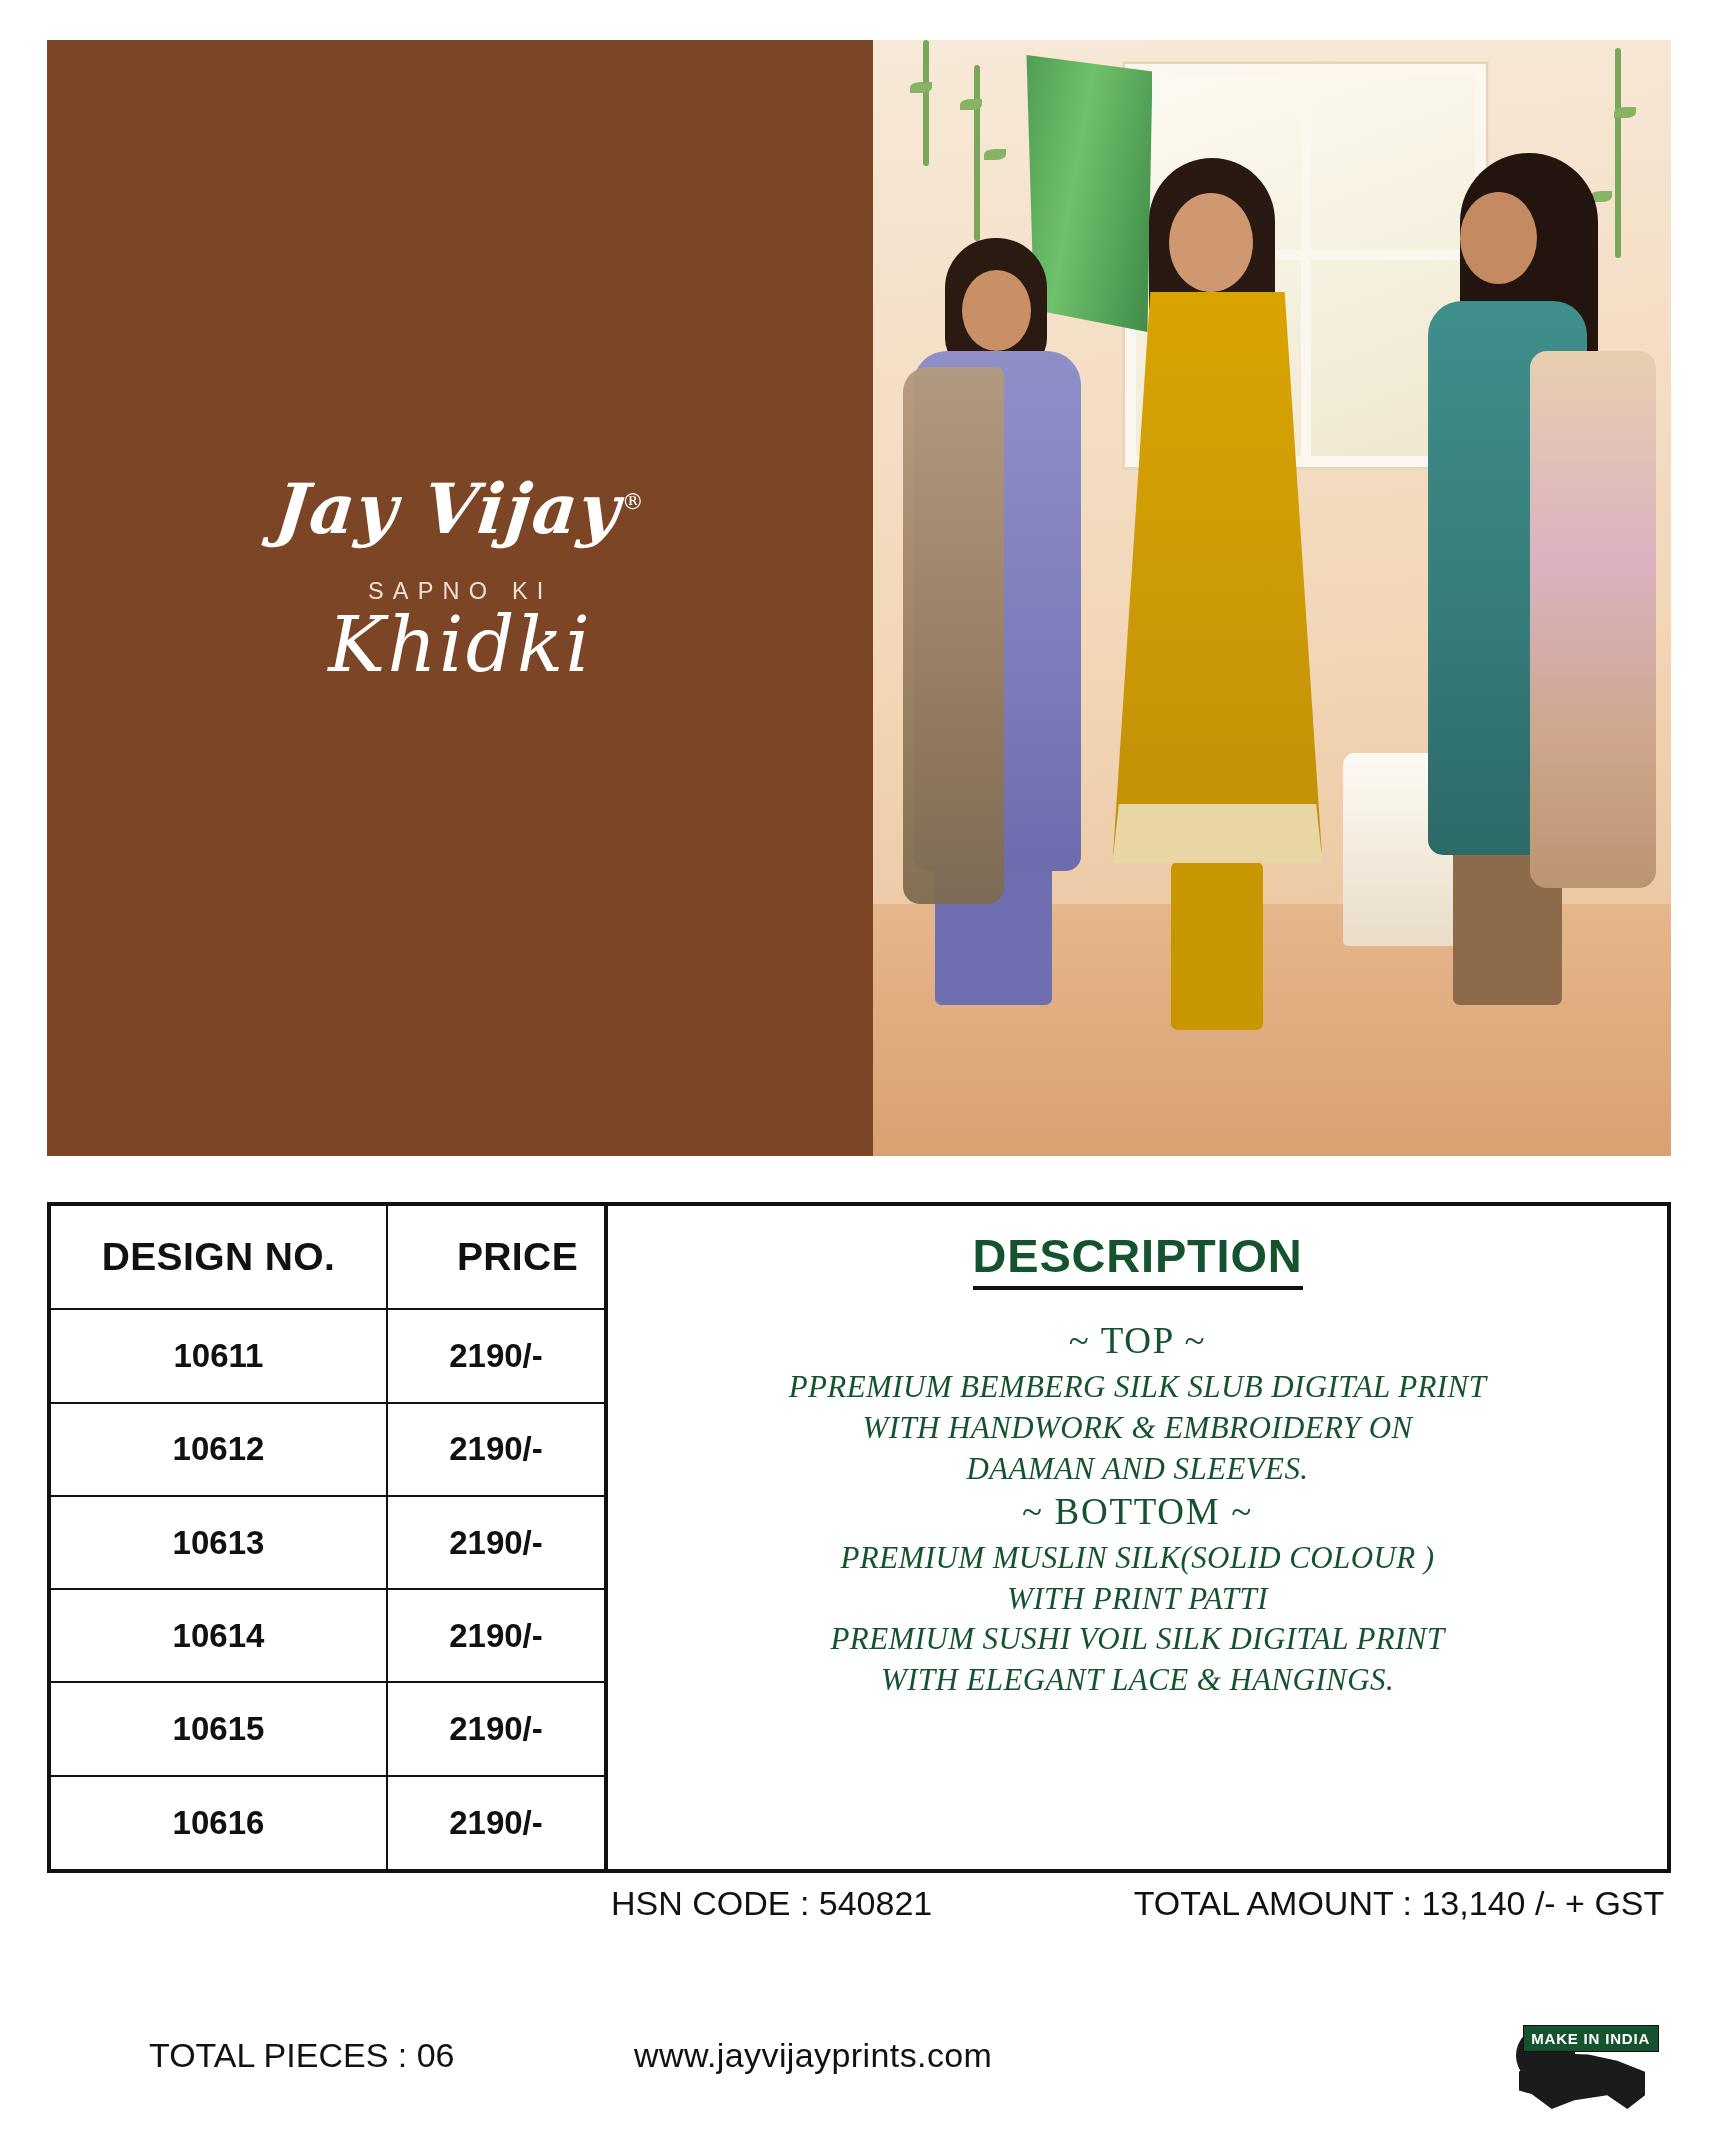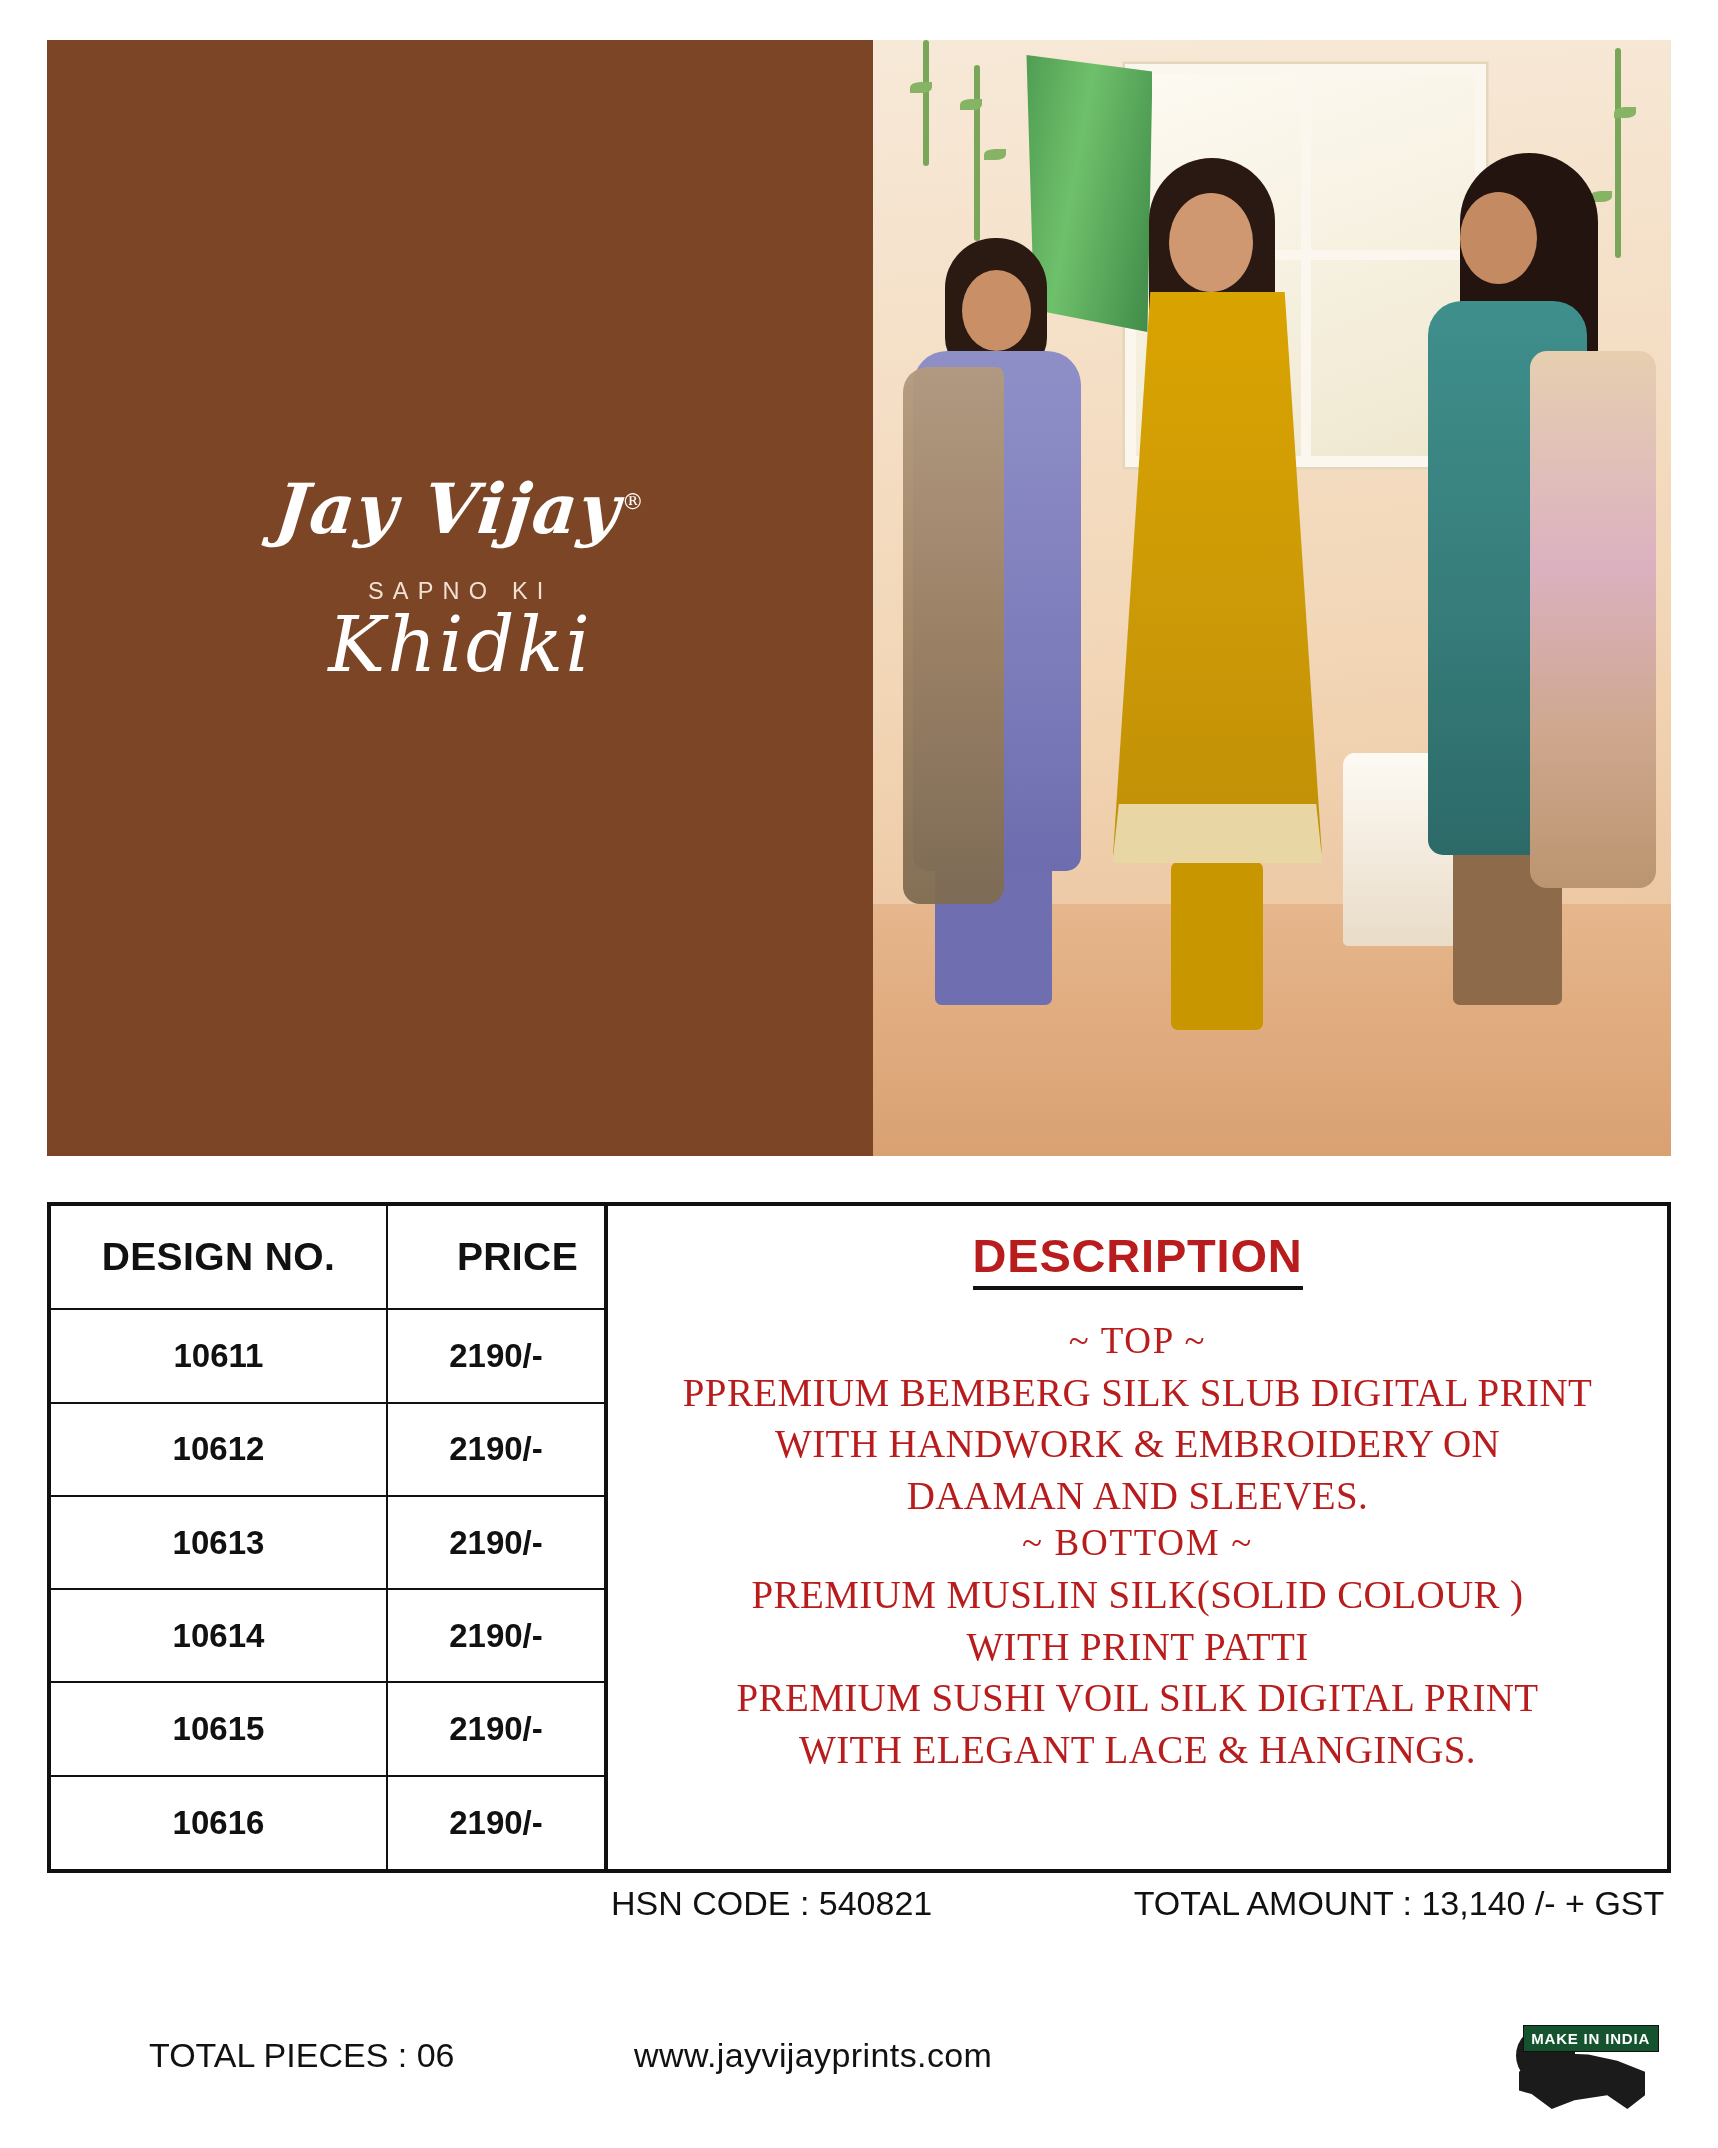--- a/index.html
+++ b/index.html
@@ -191,43 +191,44 @@
   .price-table tr:first-child th { border-top: none; }
   .price-table tr:last-child td { border-bottom: none; }
   .price-table td:first-child, .price-table th:first-child { border-left: none; }
 
   .desc-pane {
     flex: 1;
     border-left: 2.5px solid #111;
     padding: 22px 25px 8.4px 25px;
     text-align: center;
     font-family: "Liberation Serif", serif;
-    color: #b91c1c;
+    color: #14532d;
   }
   .desc-title {
     font-size: 47px;
     font-weight: bold;
     letter-spacing: 0.8px;
     display: inline-block;
     border-bottom: 4.2px solid #111;
     padding-bottom: 3.4px;
     margin-bottom: 28.5px;
     font-family: "Liberation Sans", sans-serif;
   }
   .sec-head {
     font-size: 37px;
     letter-spacing: 1.7px;
     margin: 0 0 5px 0;
     font-weight: normal;
   }
   .sec-body {
-    font-size: 39px;
+    font-size: 31px;
     line-height: 1.32;
     letter-spacing: 0.4px;
     margin: 0 0 25px 0;
+    font-style: italic;
   }
   .sec-body:last-child { margin-bottom: 0; }
 
   
   .footer-line1 {
     position: absolute;
     left: 47px;
     top: 1903px;
     width: 1624px;
     display: flex;

